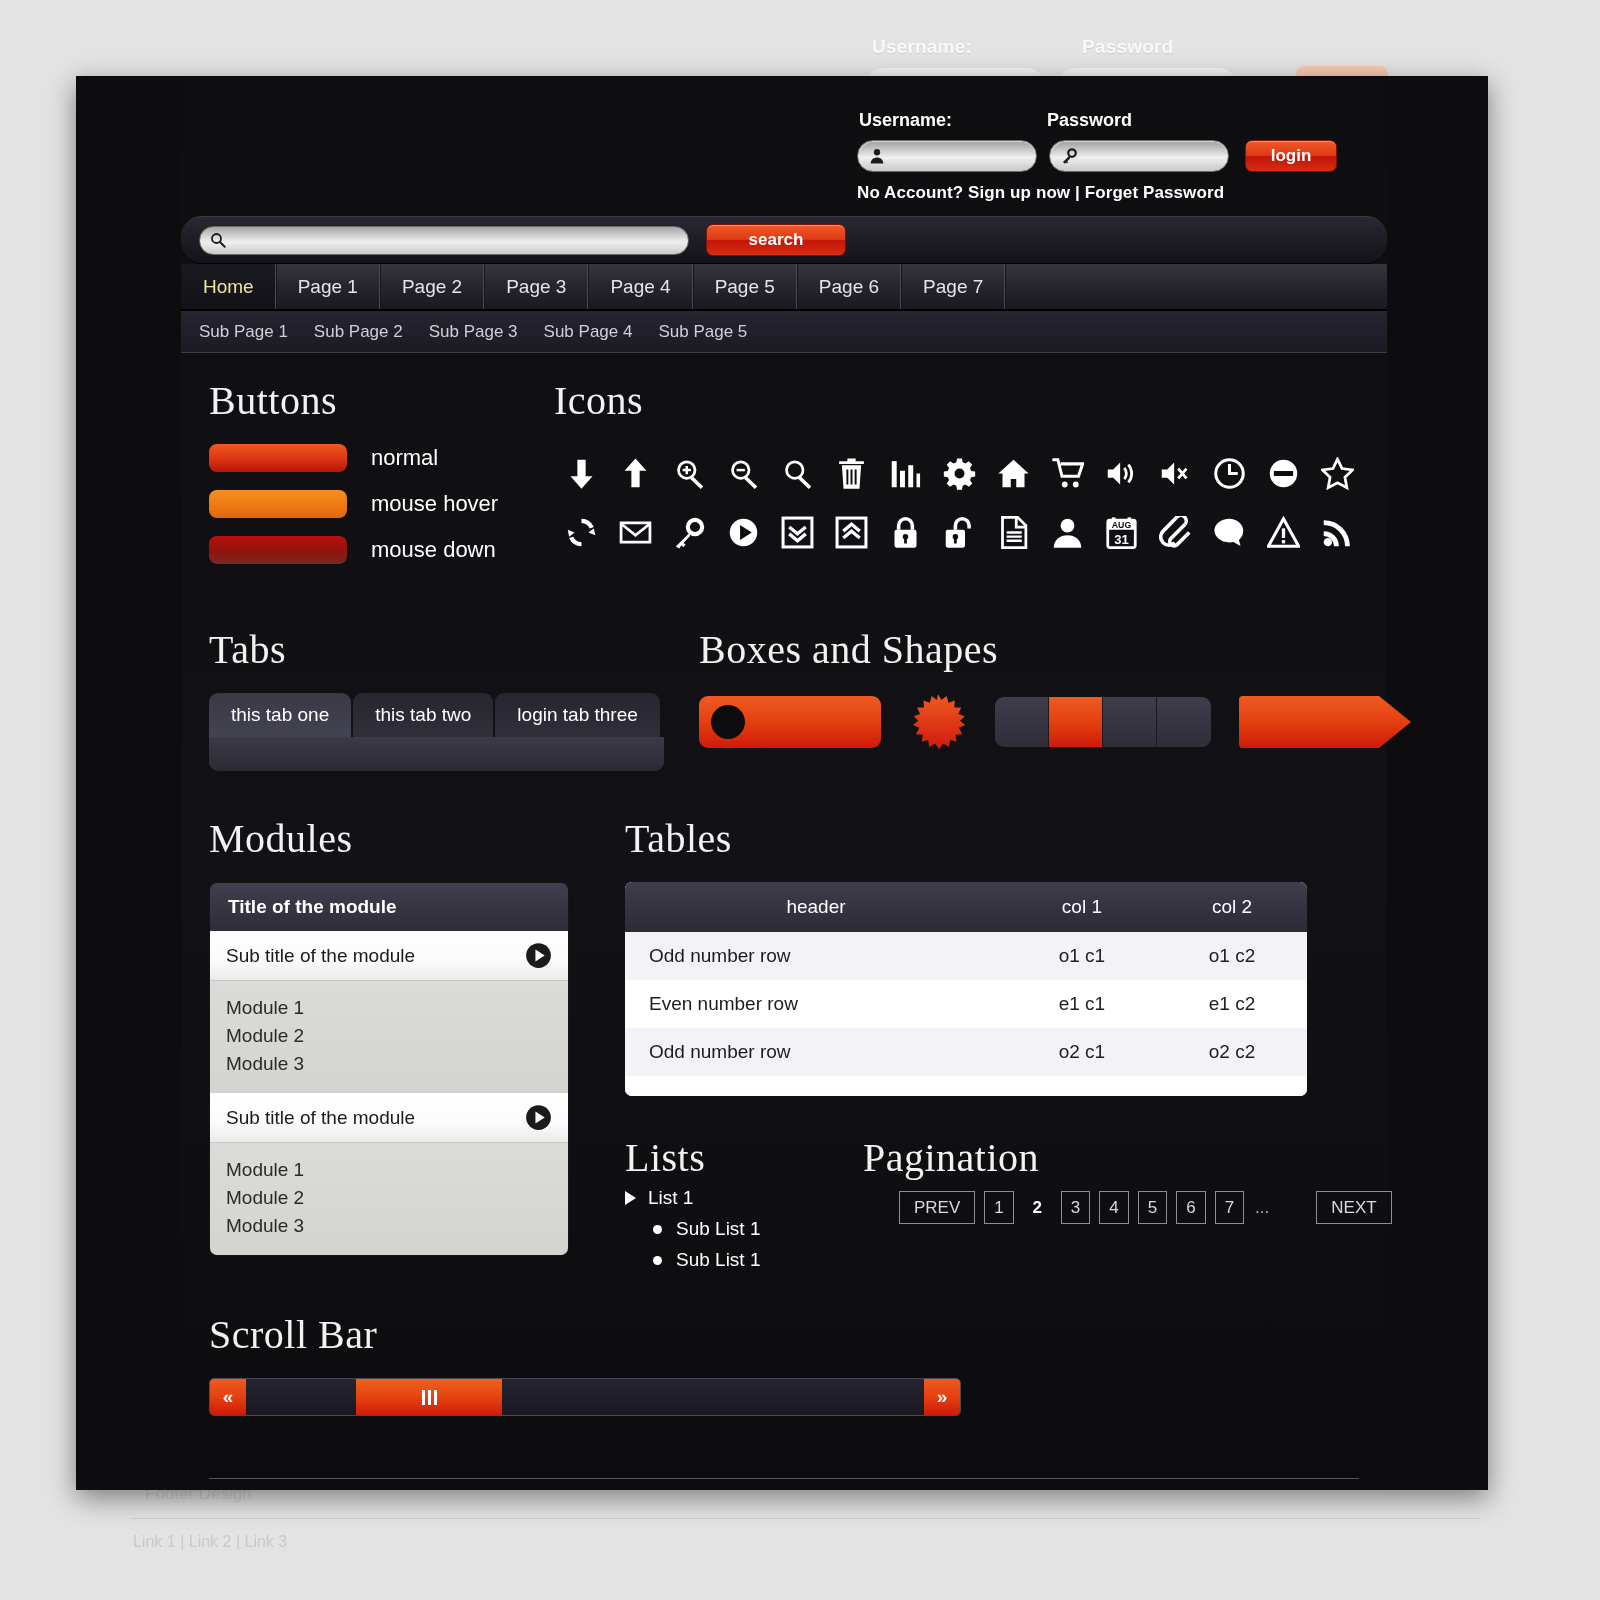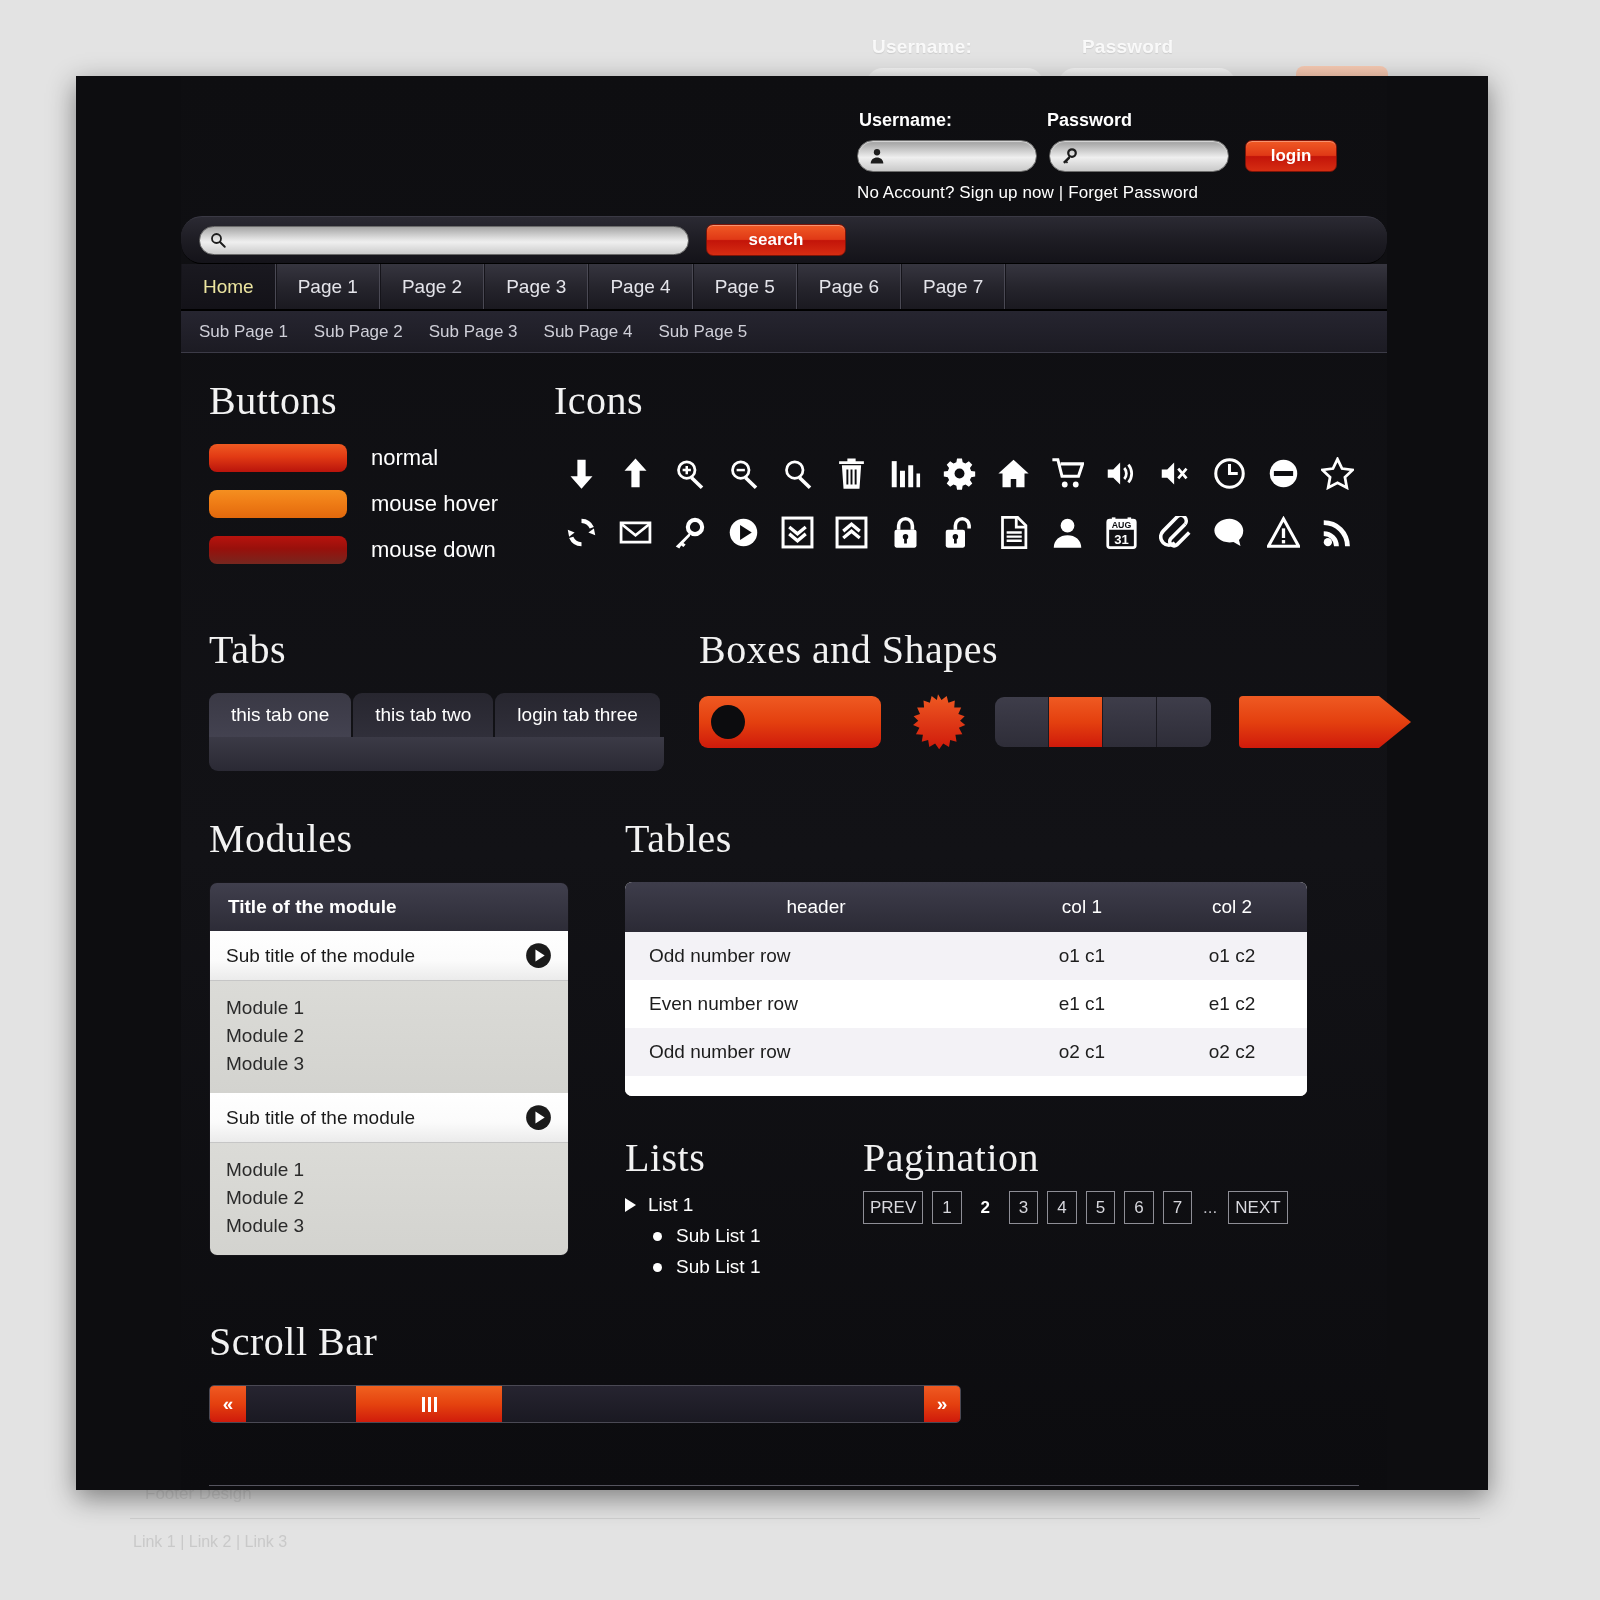--- a/index.html
+++ b/index.html
@@ -91,21 +91,21 @@
   .btn-login {
     position: absolute; left: 388px; top: 0px;
     width: 92px; height: 32px; border-radius: 7px;
     border: 1px solid #7c1408;
     background: linear-gradient(180deg,#f05a25 0%,#e03916 48%,#c31409 52%,#d62d12 100%);
     color: #fff; font-weight: bold; font-size: 17px;
     cursor: pointer;
     box-shadow: inset 0 1px 0 rgba(255,255,255,.35);
   }
   .signup {
-    margin-top: 9px; color: #fff; font-weight: normal; font-size: 17px;
+    margin-top: 9px; color: #fff; font-weight: bold; font-size: 17px;
     letter-spacing: .1px;
   }
 
   
   .searchbar {
     height: 48px;
     background: linear-gradient(180deg,#2b2a33 0%,#1d1c23 52%,#141319 100%);
     border-top: 1px solid #3a3944;
     border-bottom: 1px solid #000;
     display: flex; align-items: center; padding: 0 0 0 18px; border-radius: 21px;
@@ -269,21 +269,21 @@
   .pager { display: flex; align-items: center; gap: 9px; margin-top: 8px; }
   .pg {
     min-width: 29px; height: 33px; padding: 0 9px;
     border: 1px solid #8e8e96; color: #d8d8de;
     display: flex; align-items: center; justify-content: center;
     font-size: 17px; cursor: pointer; background: transparent;
     font-family: "Liberation Sans", sans-serif;
   }
   .pg.cur { border: 0; color: #fff; font-weight: bold; }
   .pg.dots { border: 0; color: #bdbdc4; min-width: 16px; padding: 0 2px; }
-  .pg.wide { padding: 0 6px; }
+  .pg.wide { padding: 0 14px; margin-left: 36px; }
 
   
   .sbar {
     width: 752px; height: 38px; display: flex; align-items: stretch;
     background: linear-gradient(180deg,#262430 0%,#1a1922 100%);
     border: 1px solid #4a4954; border-radius: 5px; overflow: hidden;
   }
   .sb-btn {
     width: 36px; display: flex; align-items: center; justify-content: center;
     color: #fff; font-size: 19px; font-weight: bold; cursor: pointer;
@@ -716,21 +716,21 @@
                       <td class="c-num">o2 c1</td>
                       <td class="c-num">o2 c2</td>
                     </tr>
                   </tbody>
               </table>
               <div class="tbl-foot"></div>
             </div>
 
             <div class="lp">
               <div class="lists-col">
-                <h2 class="sec" style="margin-bottom:13px;font-family:Liberation Serif, serif;">Lists</h2>
+                <h2 class="sec" style="margin-bottom:6px;font-family:Liberation Serif, serif;">Lists</h2>
                 <div class="li-1">
                   <span class="tri"></span>
                   <span>List 1</span>
                 </div>
                 <div id="sublists">
                     <div class="li-2">
                       <span class="dot"></span>
                       <span>Sub List 1</span>
                     </div>
                     <div class="li-2">

